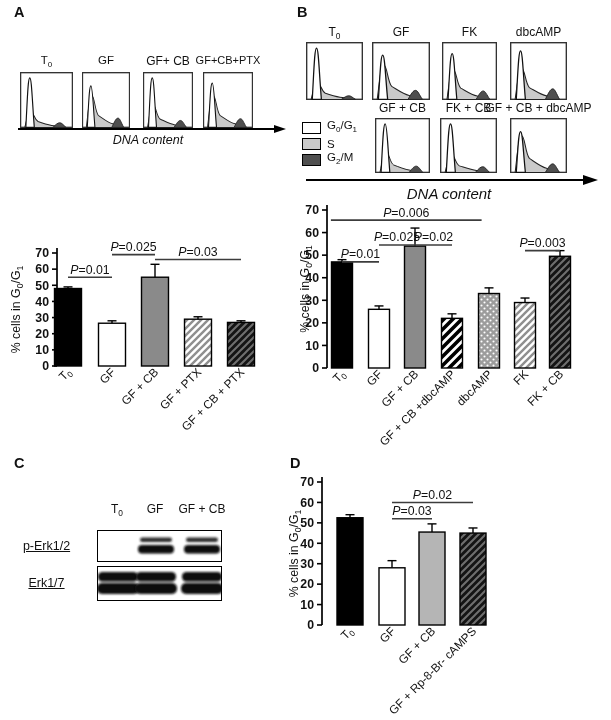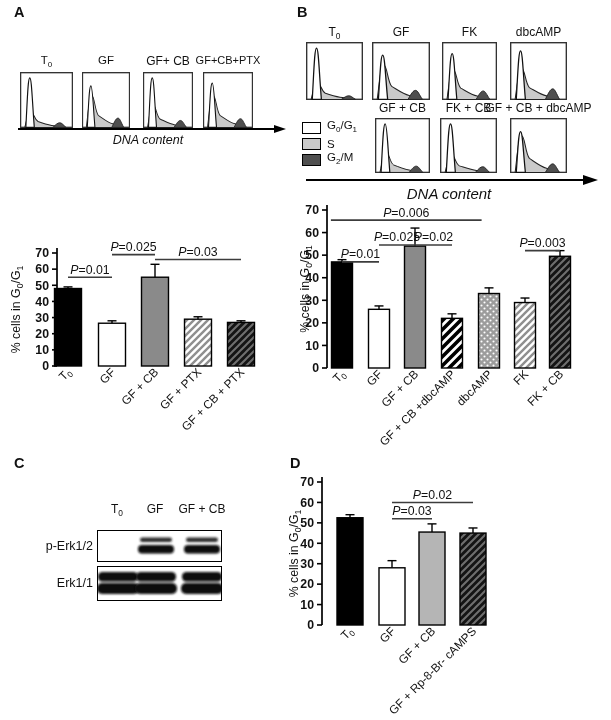--- a/index.html
+++ b/index.html
@@ -8,22 +8,22 @@
   .pletter{position:absolute;font-weight:bold;font-size:14.5px;}
   .hlabel{position:absolute;font-size:11.5px;white-space:nowrap;transform:translateX(-50%);}
   .hist{position:absolute;}
   .dna{position:absolute;transform:translateX(-50%);white-space:nowrap;font-style:italic;}
   .arrow{position:absolute;}
   .legend{position:absolute;}
   .lrow{display:flex;align-items:flex-end;gap:6px;height:16px;}
   .lsw{width:17px;height:10px;border:1.3px solid #000;display:inline-block;flex:0 0 auto;}
   .llab{font-size:11.5px;line-height:1;}
   .lane-label{position:absolute;font-size:12px;transform:translateX(-50%);white-space:nowrap;}
-  .blot-label{position:absolute;left:0;width:93px;text-align:right;font-size:12.5px;
-              transform:translateY(-50%);white-space:nowrap;}
+  .blot-label{position:absolute;left:0;width:93px;text-align:center;font-size:12.5px;
+              transform:translateY(-50%);white-space:nowrap;text-decoration:underline;}
   .blot{position:absolute;border:1.5px solid #000;background:#fff;}
   .chart{position:absolute;}
   svg text{font-family:"Liberation Sans",sans-serif;fill:#111;}
   sub{font-size:70%;}
 </style>
 </head>
 <body>
 
 <div class="fig">
 
@@ -301,21 +301,21 @@
         <g filter="url(#blot0-blur)">
           <rect x="42" y="6.5" width="32" height="4.5" rx="2.2" fill="#181818" opacity="0.9"></rect>
           <rect x="40" y="14" width="36" height="8.5" rx="4" fill="#0d0d0d"></rect>
         </g>
         <g filter="url(#blot0-blur)">
           <rect x="88" y="6.5" width="32" height="4.5" rx="2.2" fill="#181818" opacity="0.9"></rect>
           <rect x="86" y="14" width="36" height="8.5" rx="4" fill="#0d0d0d"></rect>
         </g>
       </svg>
   </div>
-  <span class="blot-label" style="top:583px">Erk1/1</span>
+  <span class="blot-label" style="top:583px">Erk1/7</span>
   <div class="blot" style="left:97px;top:566px;width:123px;height:33px">
     <svg id="blot1" width="123" height="33">
         <defs>
           <filter id="blot1-blur">
             <feGaussianBlur stdDeviation="1.1"></feGaussianBlur>
           </filter>
         </defs>
         <g filter="url(#blot1-blur)">
           <rect x="0" y="5" width="40" height="9.5" rx="4.5" fill="#0d0d0d"></rect>
           <rect x="-1" y="16" width="42" height="11" rx="5" fill="#0b0b0b"></rect>

